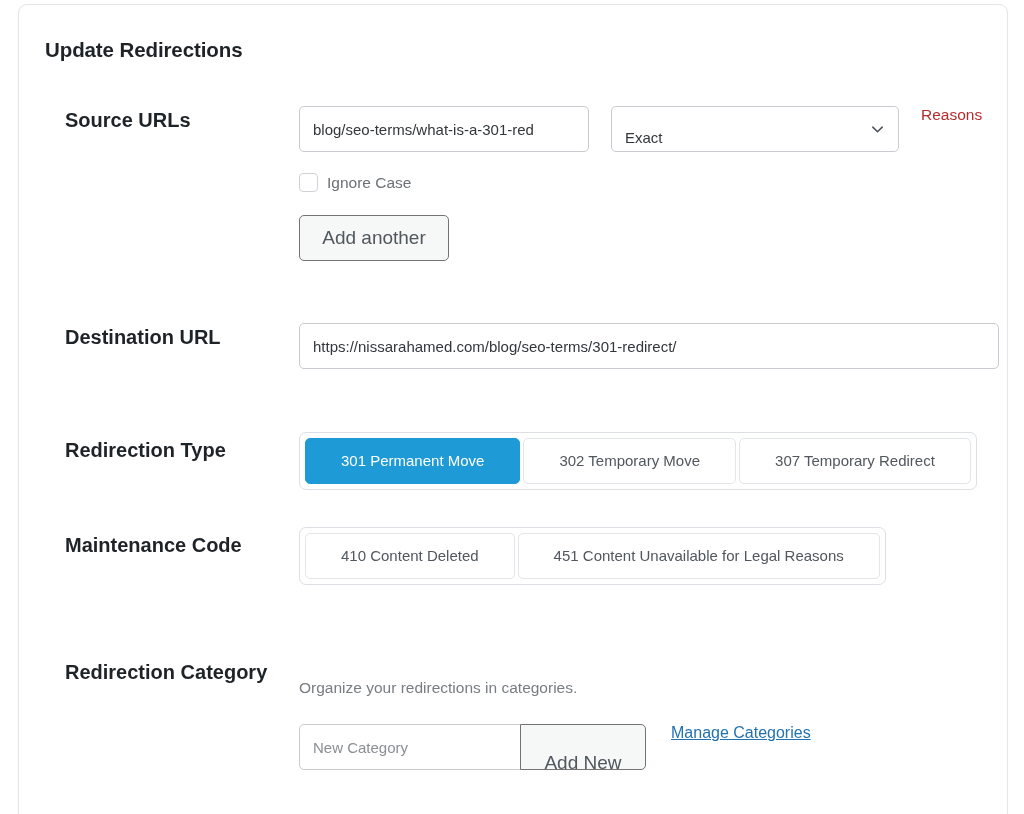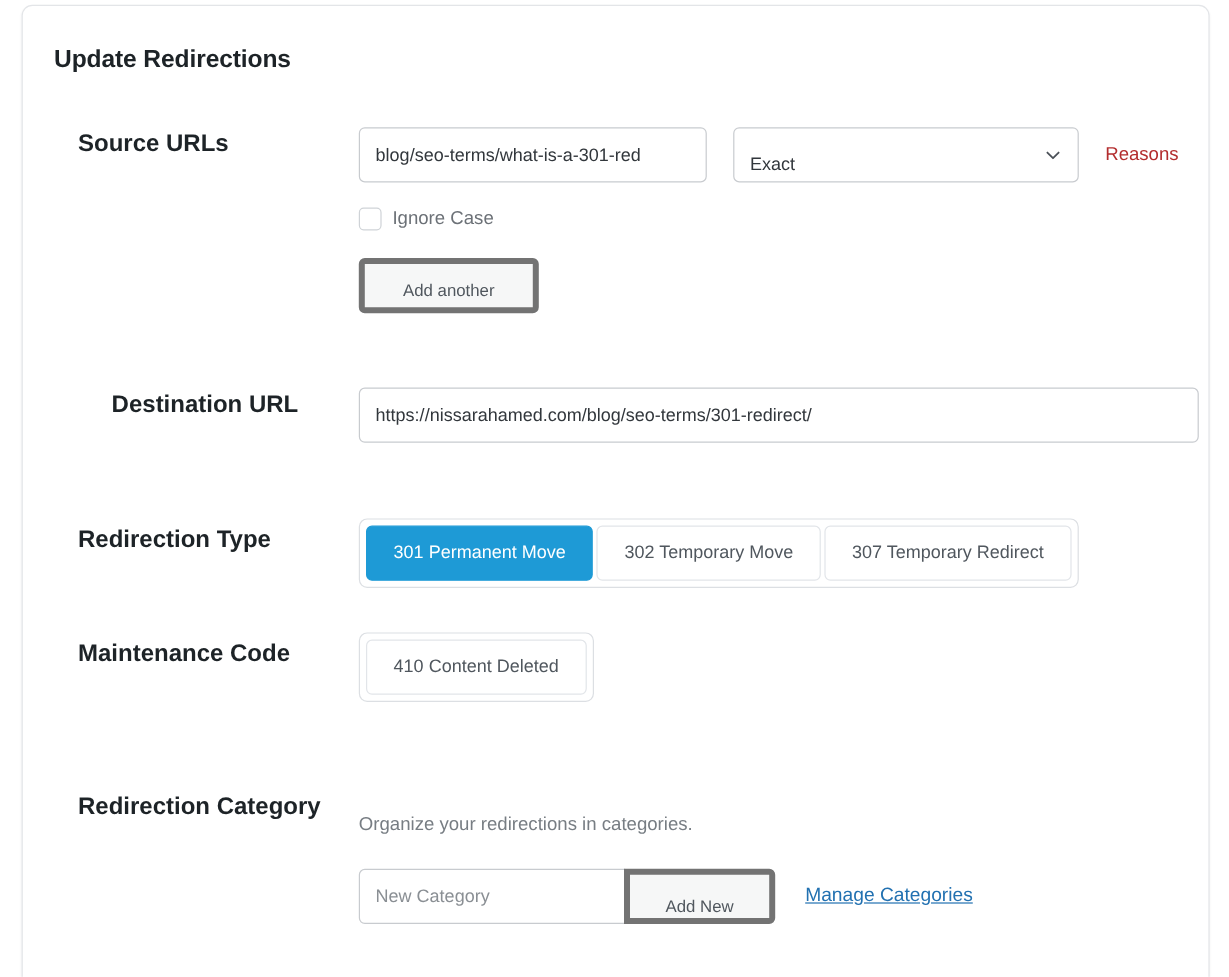--- a/index.html
+++ b/index.html
@@ -134,53 +134,53 @@
     flex: none;
   }
   .checkbox-label {
     font-size: 15.5px;
     color: #6c7177;
   }
 
   
   .btn {
     font-family: "Liberation Sans", sans-serif;
-    font-size: 14px;
+    font-size: 19px;
     color: #50575e;
     background: #f6f7f7;
-    border: 5px solid #737373;
+    border: 1px solid #737373;
     border-radius: 5px;
     height: 46px;
     padding: 0 18px;
     cursor: pointer;
     line-height: 44px;
     display: inline-block;
   }
   .btn-add-another { width: 150px; text-align: center; padding: 0; }
-  .btn-add-new { width: 126px; text-align: center; padding: 4px; }
+  .btn-add-new { width: 126px; text-align: center; padding: 16px; }
 
   
   .seg-group {
     display: inline-flex;
     align-items: center;
     padding: 5px;
     background: #ffffff;
     border: 1px solid #dcdfe3;
     border-radius: 7px;
     gap: 3px;
   }
   .seg {
     font-size: 15px;
     color: #50575e;
     background: #ffffff;
     border: 1px solid #e2e5e9;
     border-radius: 5px;
     height: 46px;
     line-height: 44px;
-    padding: 0 22px;
+    padding: 0 35px;
     cursor: pointer;
     white-space: nowrap;
     text-align: center;
   }
   .seg.active {
     background: #1e9ad6;
     border-color: #1e9ad6;
     color: #ffffff;
   }
 
@@ -190,21 +190,21 @@
     color: #777d83;
   }
   .manage-link {
     font-size: 16px;
     font-weight: normal;
     color: #2271b1;
     text-decoration: underline;
     cursor: pointer;
   }
 
-  .inline-row { display: flex; align-items: center; }
+  .inline-row { display: flex; align-items: flex-start; }
 </style>
 </head>
 <body>
 
 <div class="page">
   <div class="card">
 
     <div class="card-title">Update Redirections</div>
 
     <div class="row">
@@ -230,21 +230,21 @@
         <div class="checkbox-row" style="margin-top:21px;">
           <span class="checkbox"></span>
           <span class="checkbox-label">Ignore Case</span>
         </div>
 
         <button class="btn btn-add-another" style="margin-top:23px;">Add another</button>
       </div>
     </div>
 
     <div class="row">
-      <div class="field-label" style="top:321px;margin-left:28px;">Destination URL</div>
+      <div class="field-label" style="top:321px;">Destination URL</div>
 
       <div class="field-area" style="top:318px;">
         <input class="text-input dest-input" type="text" value="https://nissarahamed.com/blog/seo-terms/301-redirect/" style="">
       </div>
     </div>
 
     <div class="row">
       <div class="field-label" style="top:434px;">Redirection Type</div>
 
       <div class="field-area" style="top:427px;">
@@ -255,20 +255,21 @@
         </div>
       </div>
     </div>
 
     <div class="row">
       <div class="field-label" style="top:529px;">Maintenance Code</div>
 
       <div class="field-area" style="top:522px;">
         <div class="seg-group">
           <div class="seg">410 Content Deleted</div>
+          <div class="seg">451 Content Unavailable for Legal Reasons</div>
         </div>
       </div>
     </div>
 
     <div class="row">
       <div class="field-label" style="top:656px;text-align:center;">Redirection Category</div>
 
       <div class="field-area" style="top:674px;">
         <div class="helper-text">Organize your redirections in categories.</div>
 

